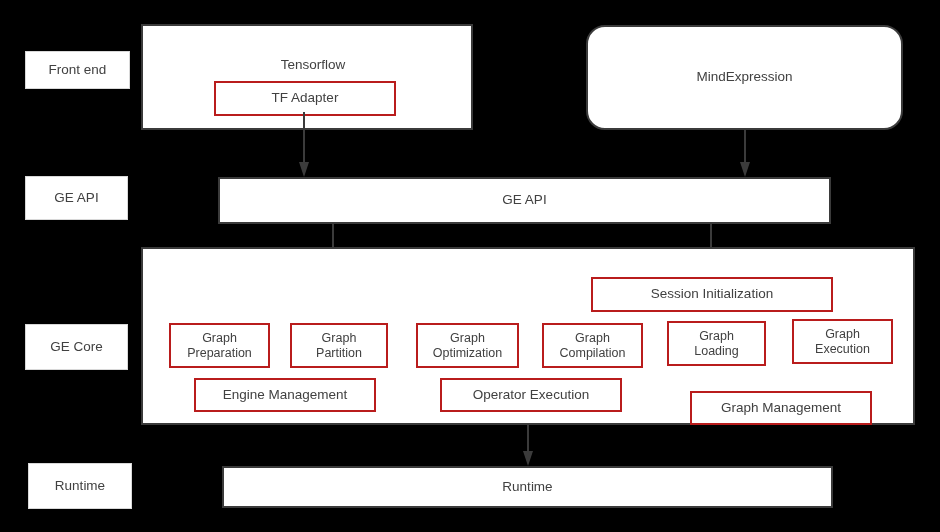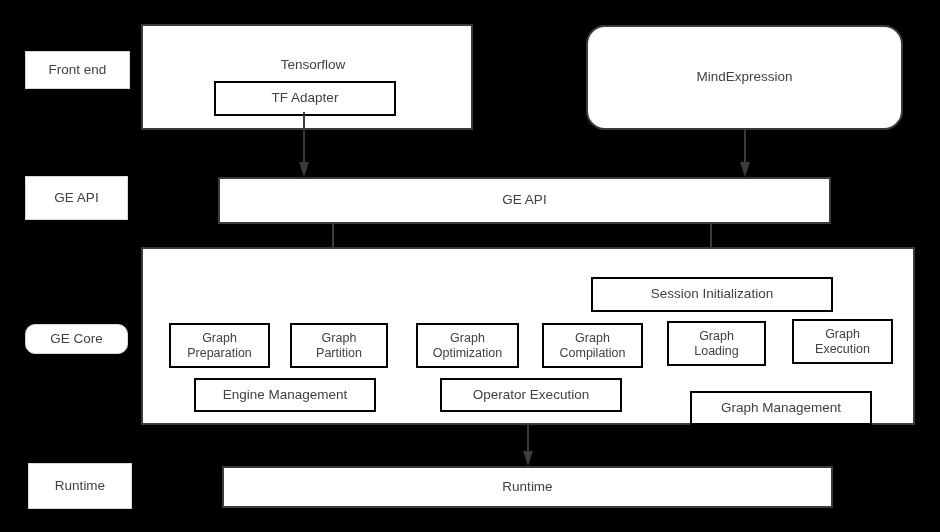--- a/index.html
+++ b/index.html
@@ -44,21 +44,21 @@
     left: 12px;
     right: 0;
     text-align: center;
     color: #414141;
     font-size: 13.5px;
   }
   .inner-box {
     position: absolute;
     box-sizing: border-box;
     background: #ffffff;
-    border: 2px solid #000000;
+    border: 2px solid #b91c1c;
     color: #414141;
     display: flex;
     align-items: center;
     justify-content: center;
     text-align: center;
     line-height: 1.2;
     font-size: 12.5px;
     white-space: pre-line;
   }
   .bar-box {
@@ -74,21 +74,21 @@
 </style>
 </head>
 <body>
 
 <div id="canvas">
 
   <div class="box layer-label" style="left:25px; top:51px; width:105px; height:38px;">Front end</div>
 
   <div class="box layer-label" style="left:25px; top:176px; width:103px; height:44px;">GE API</div>
 
-  <div class="box layer-label" style="left:25px; top:324px; width:103px; height:30px;border-radius:10px;">GE Core</div>
+  <div class="box layer-label" style="left:25px; top:324px; width:103px; height:46px;">GE Core</div>
 
   <div class="box layer-label" style="left:28px; top:463px; width:104px; height:46px;">Runtime</div>
 
   <div class="box group-box" style="left:141px; top:24px; width:332px; height:106px;">
     <div class="outer-label" style="top:31px;">Tensorflow</div>
     <div class="inner-box bar-box" style="left:71px; top:55px; width:182px; height:35px;">TF Adapter</div>
   </div>
 
   <div class="box" style="left:586px; top:25px; width:317px; height:105px; font-size:13.5px;border-radius:19px;">MindExpression</div>
 

